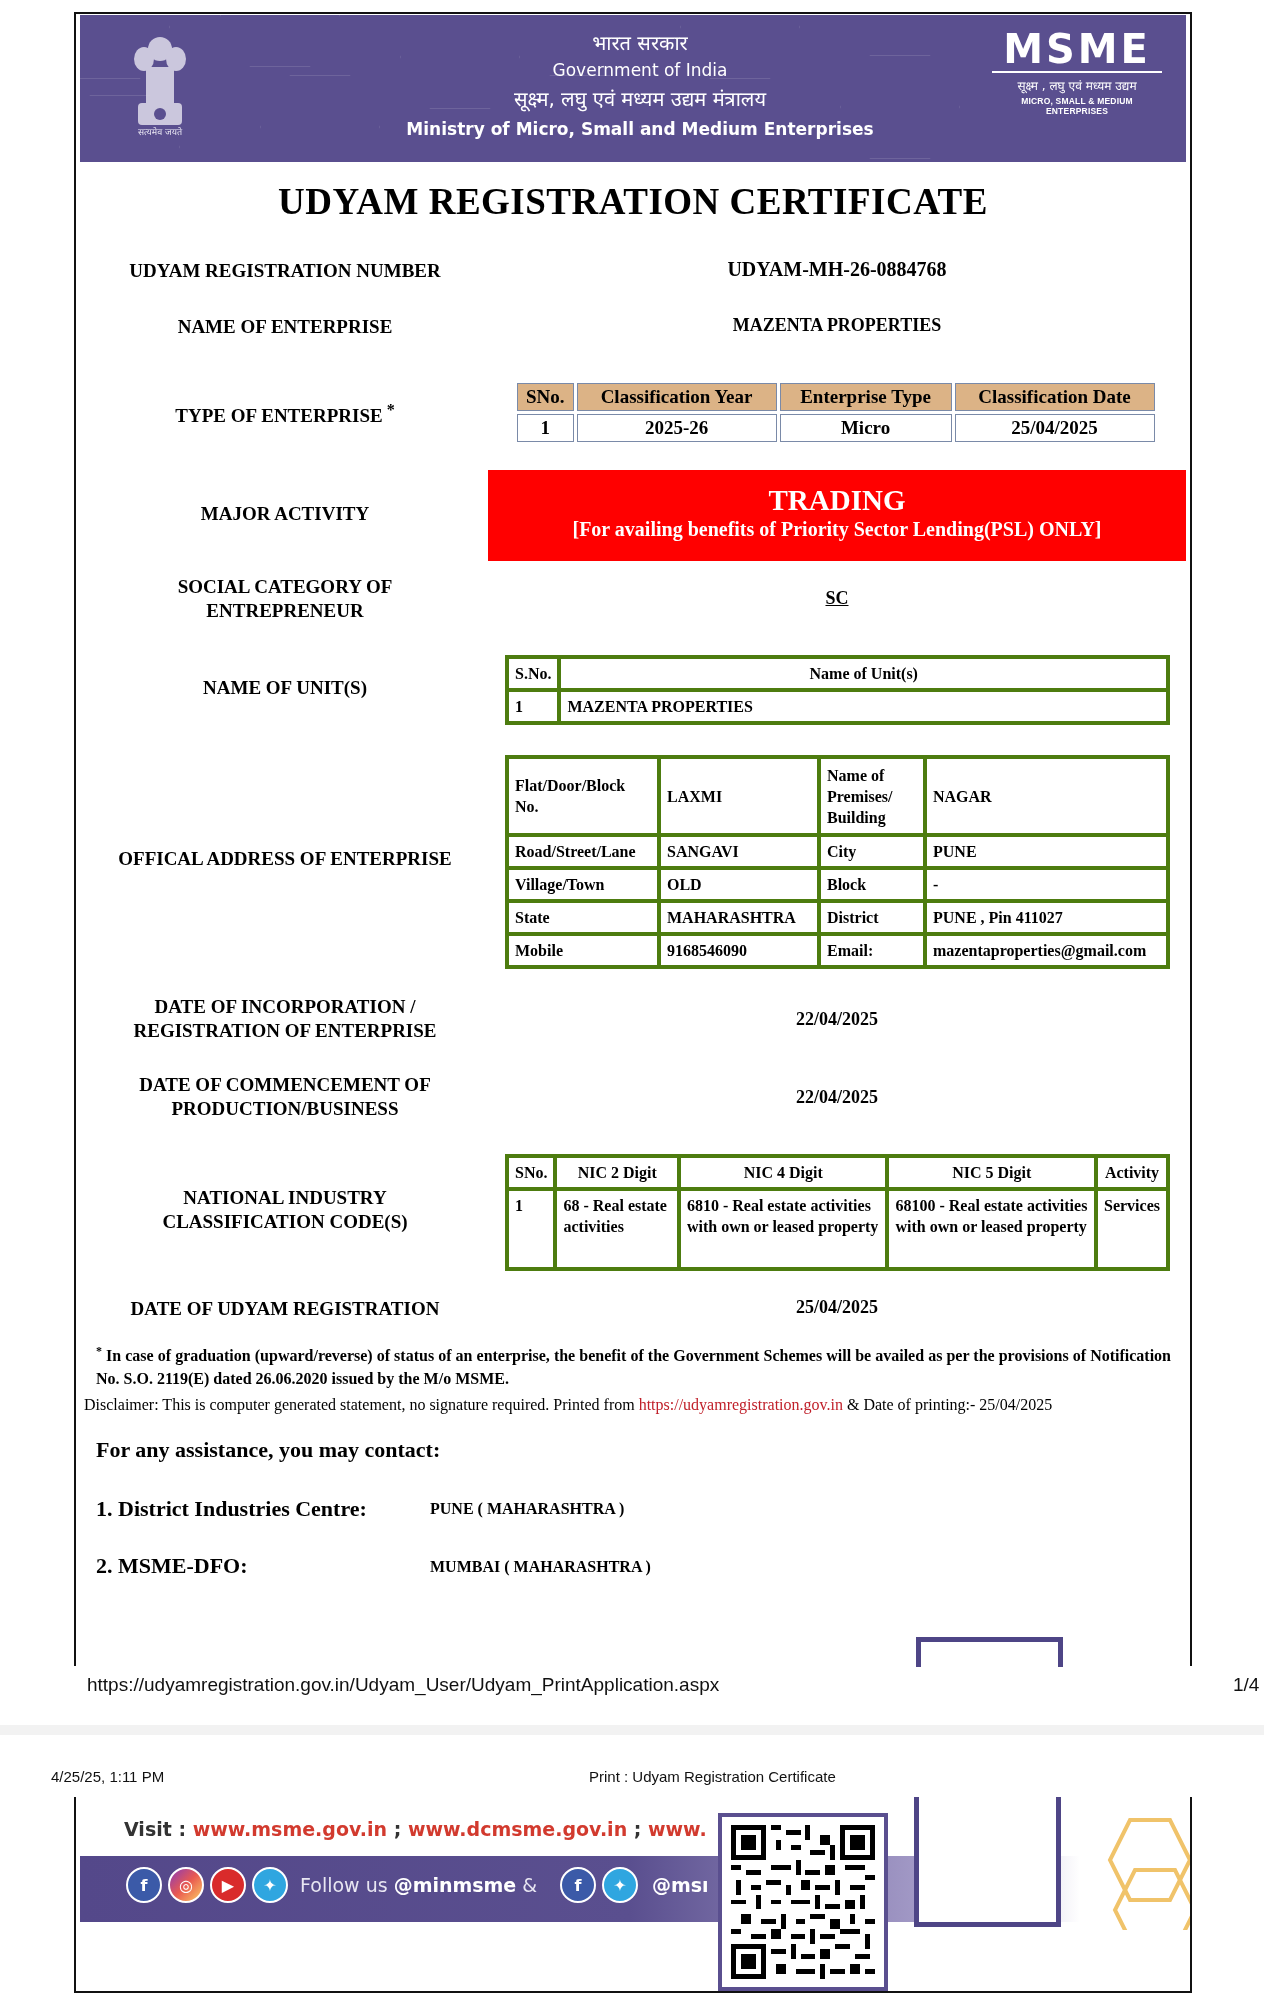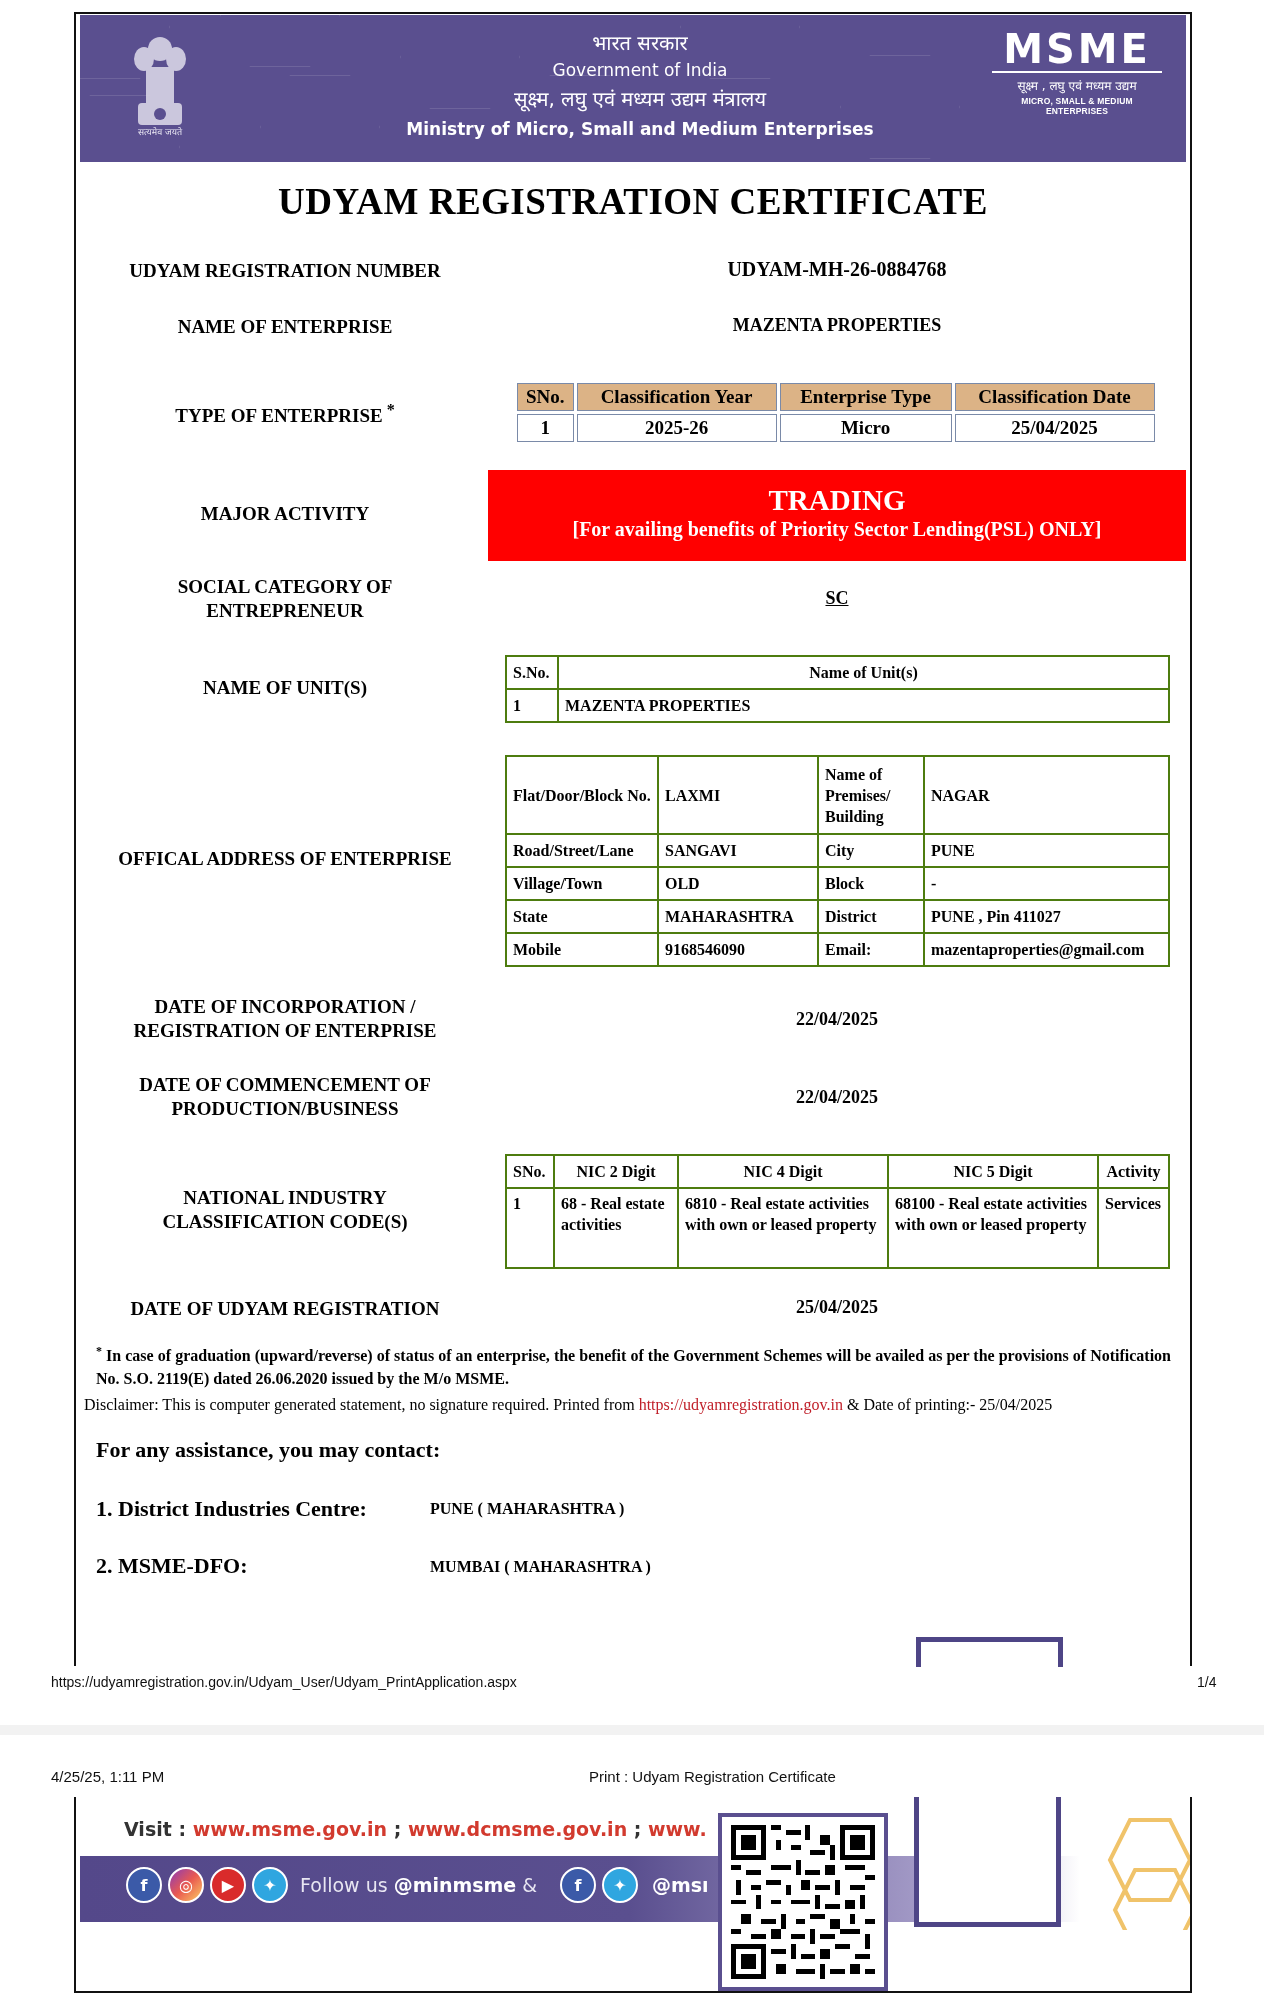--- a/index.html
+++ b/index.html
@@ -32,21 +32,21 @@
   table { border-collapse: separate; }
   .type-table { position: absolute; left: 514px; top: 380px; border-spacing: 3px; }
   .type-table th { background: #dcb386; border: 1px solid #7a8aa8; font-size: 19px; font-weight: bold; padding: 2px 8px; height: 28px; }
   .type-table td { border: 1.5px solid #7a8aa8; font-size: 19px; font-weight: bold; text-align: center; padding: 2px 8px; height: 28px; }
 
   .activity-box { position: absolute; left: 488px; top: 470px; width: 698px; height: 91px; background: #ff0000; text-align: center; color: #ffffff; }
   .activity-box .main { font-size: 29px; font-weight: bold; margin-top: 14px; line-height: 32px; }
   .activity-box .sub { font-size: 20px; font-weight: bold; line-height: 26px; }
 
   .grid-table { position: absolute; border-collapse: collapse; border: 2px solid #888; }
-  .grid-table th, .grid-table td { border: 2px solid #4d7c0f; font-size: 16px; font-weight: bold; padding: 4px 6px; text-align: left; vertical-align: middle; line-height: 21px; }
+  .grid-table th, .grid-table td { border: 4px solid #4d7c0f; font-size: 16px; font-weight: bold; padding: 4px 6px; text-align: left; vertical-align: middle; line-height: 21px; }
   .units-table { left: 505px; top: 655px; width: 665px; }
   .units-table th, .units-table td { height: 33px; }
   .units-table th.c { text-align: center; }
   .addr-table { left: 505px; top: 755px; width: 665px; }
   .addr-table td { height: 33px; }
   .nic-table { left: 505px; top: 1154px; width: 665px; }
   .nic-table th { text-align: center; height: 33px; }
   .nic-table th.l { text-align: left; }
   .nic-table td { vertical-align: top; height: 80px; }
 
@@ -54,21 +54,21 @@
   .footnote sup { font-size: 12px; }
   .disclaimer { position: absolute; left: 84px; top: 1394px; width: 1110px; font-size: 16px; line-height: 22px; }
   .disclaimer .link { color: #c0202a; }
 
   .assist-title { position: absolute; left: 96px; top: 1437px; font-size: 22px; font-weight: bold; }
   .assist-row { position: absolute; left: 96px; font-size: 22px; font-weight: bold; }
   .assist-val { position: absolute; left: 430px; font-size: 16px; font-weight: bold; }
 
   .qr-frame-top { position: absolute; left: 916px; top: 1637px; width: 147px; height: 30px; border: 5px solid #4e4586; border-bottom: none; }
 
-  .print-footer { position: absolute; top: 1674px; font-family: "Liberation Sans", sans-serif; font-size: 14px; color: #111; }
+  .print-footer { position: absolute; top: 1674px; font-family: "Liberation Sans", sans-serif; font-size: 19px; color: #111; margin-left: 36px; }
   .page-gap { position: absolute; left: 0; top: 1725px; width: 1264px; height: 10px; background: #f2f2f2; }
   .print-header { position: absolute; top: 1768px; font-family: "Liberation Sans", sans-serif; font-size: 15px; color: #111; }
 
   
   .page2-border { position: absolute; left: 74px; top: 1797px; width: 1118px; height: 196px; border: 2px solid #111; border-top: none; }
   .visit-line { position: absolute; left: 124px; top: 1818px; font-family: "DejaVu Sans", sans-serif; font-size: 19px; font-weight: bold; color: #333; }
   .visit-line .u { color: #d23a2e; }
   .social-band { position: absolute; left: 80px; top: 1856px; width: 1000px; height: 66px; background: linear-gradient(90deg, #54488a 0%, #5a4f8f 55%, #a59cc8 85%, #ffffff 100%); }
   .social-icons { position: absolute; left: 126px; top: 1867px; display: flex; gap: 6px; align-items: center; }
   .sicon { width: 36px; height: 36px; border-radius: 50%; border: 2px solid #fff; display: flex; align-items: center; justify-content: center; color: #fff; font-family: "DejaVu Sans", sans-serif; font-size: 16px; font-weight: bold; }

